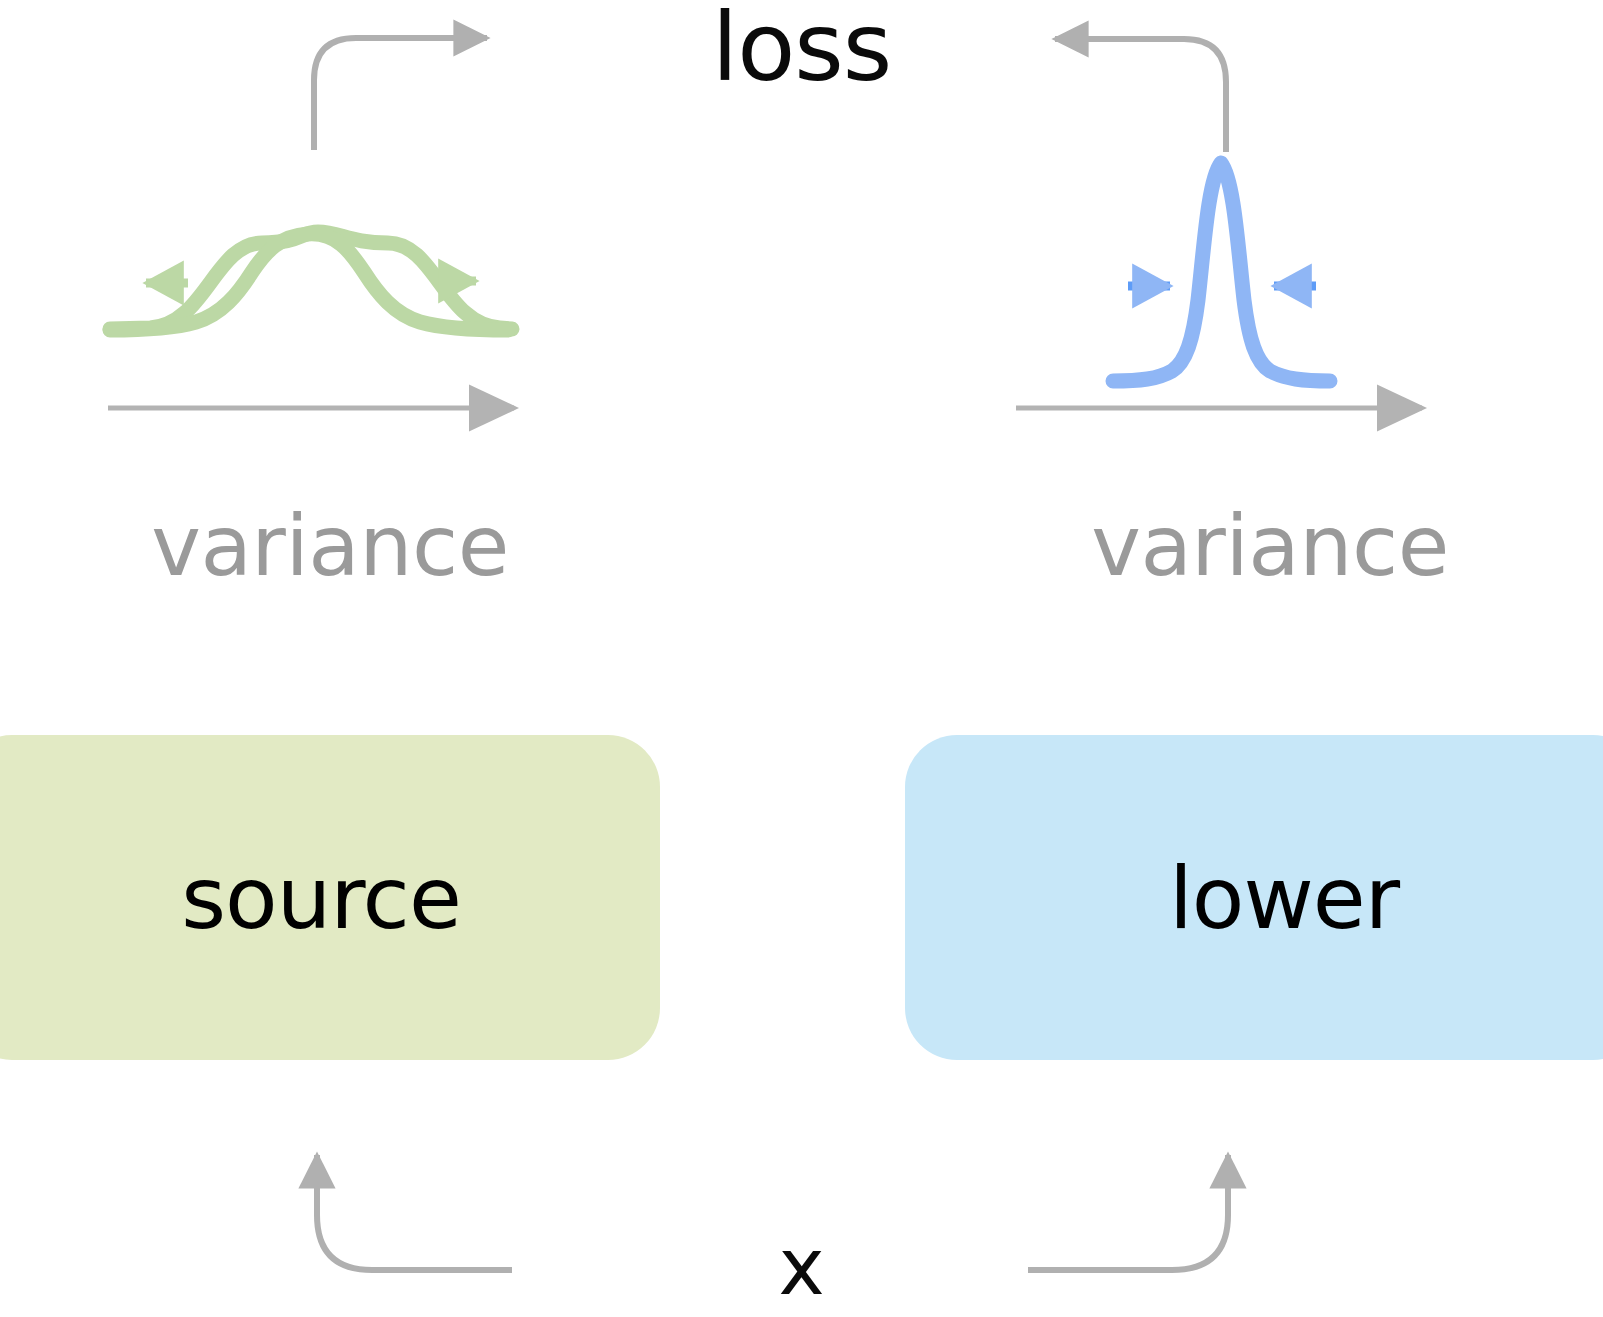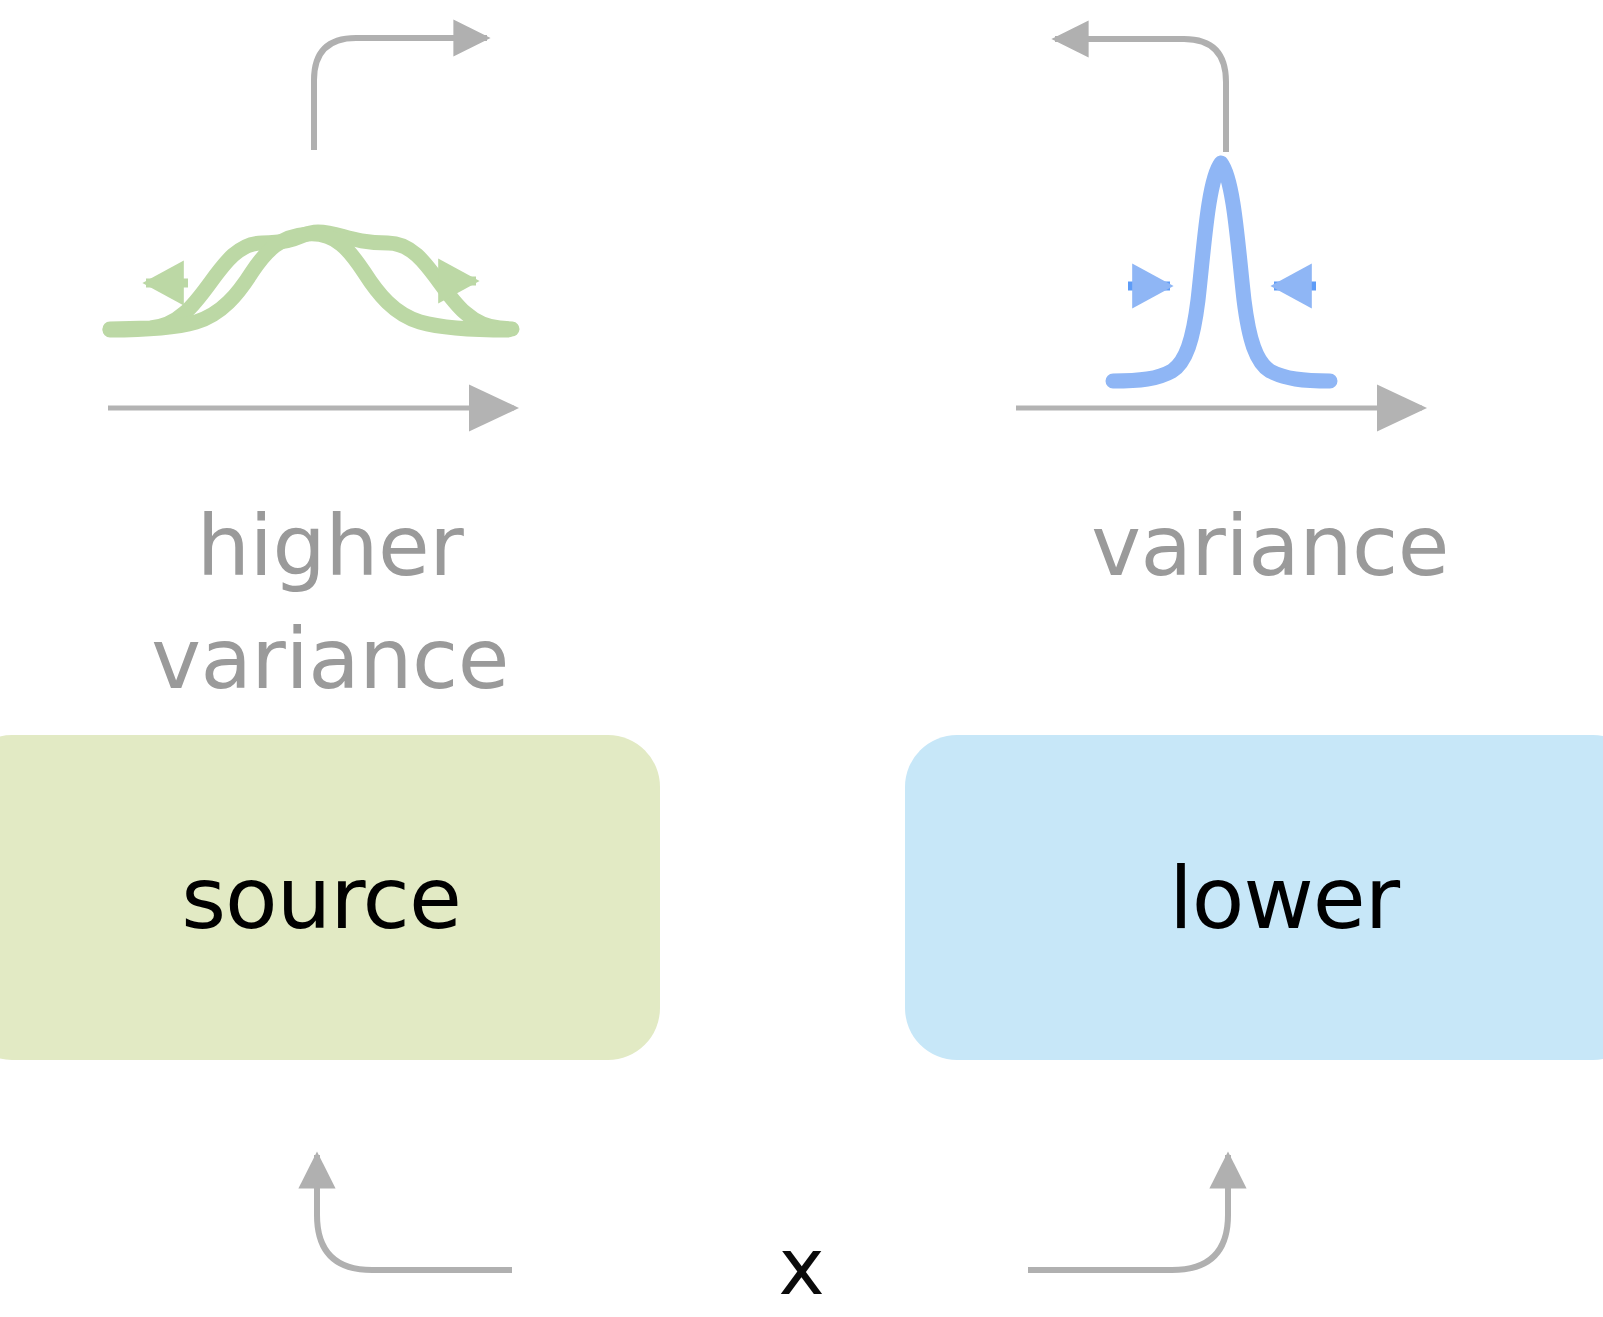--- a/index.html
+++ b/index.html
@@ -166,23 +166,23 @@
     </g>
 
     <g>
       <path d="M512,1270 L372,1270 Q317,1270 317,1215 L317,1155" fill="none" stroke="#b0b0b0" stroke-width="6" marker-end="url(#gray-head)"></path>
     </g>
     <g>
       <path d="M1028,1270 L1172,1270 Q1228,1270 1228,1215 L1228,1155" fill="none" stroke="#b0b0b0" stroke-width="6" marker-end="url(#gray-head)"></path>
     </g>
   </svg>
 
+  <div class="txt" id="loss-label">loss</div>
 
   <div class="variance-label" id="left-variance-label">
-    <div>higher</div>
     <div>variance</div>
   </div>
 
   <div class="variance-label" id="right-variance-label">
     <div>variance</div>
   </div>
 
   <div class="node-box" id="source-box">
     <span class="node-label" id="source-label">source</span>
   </div>

